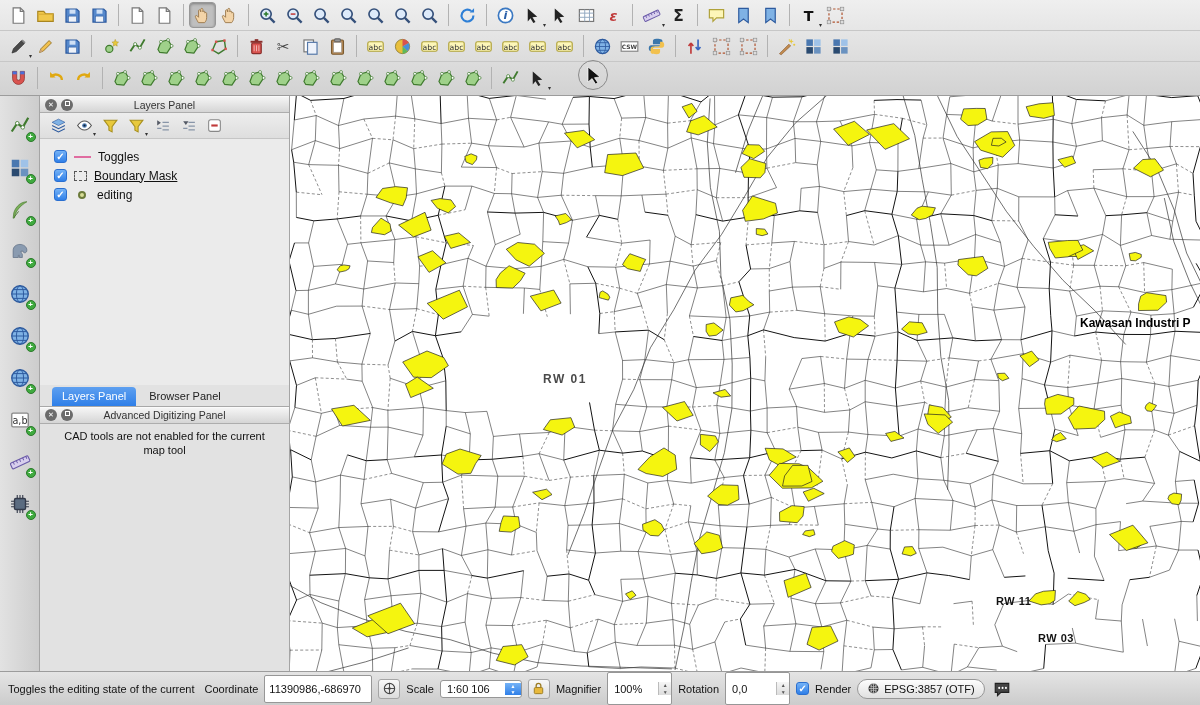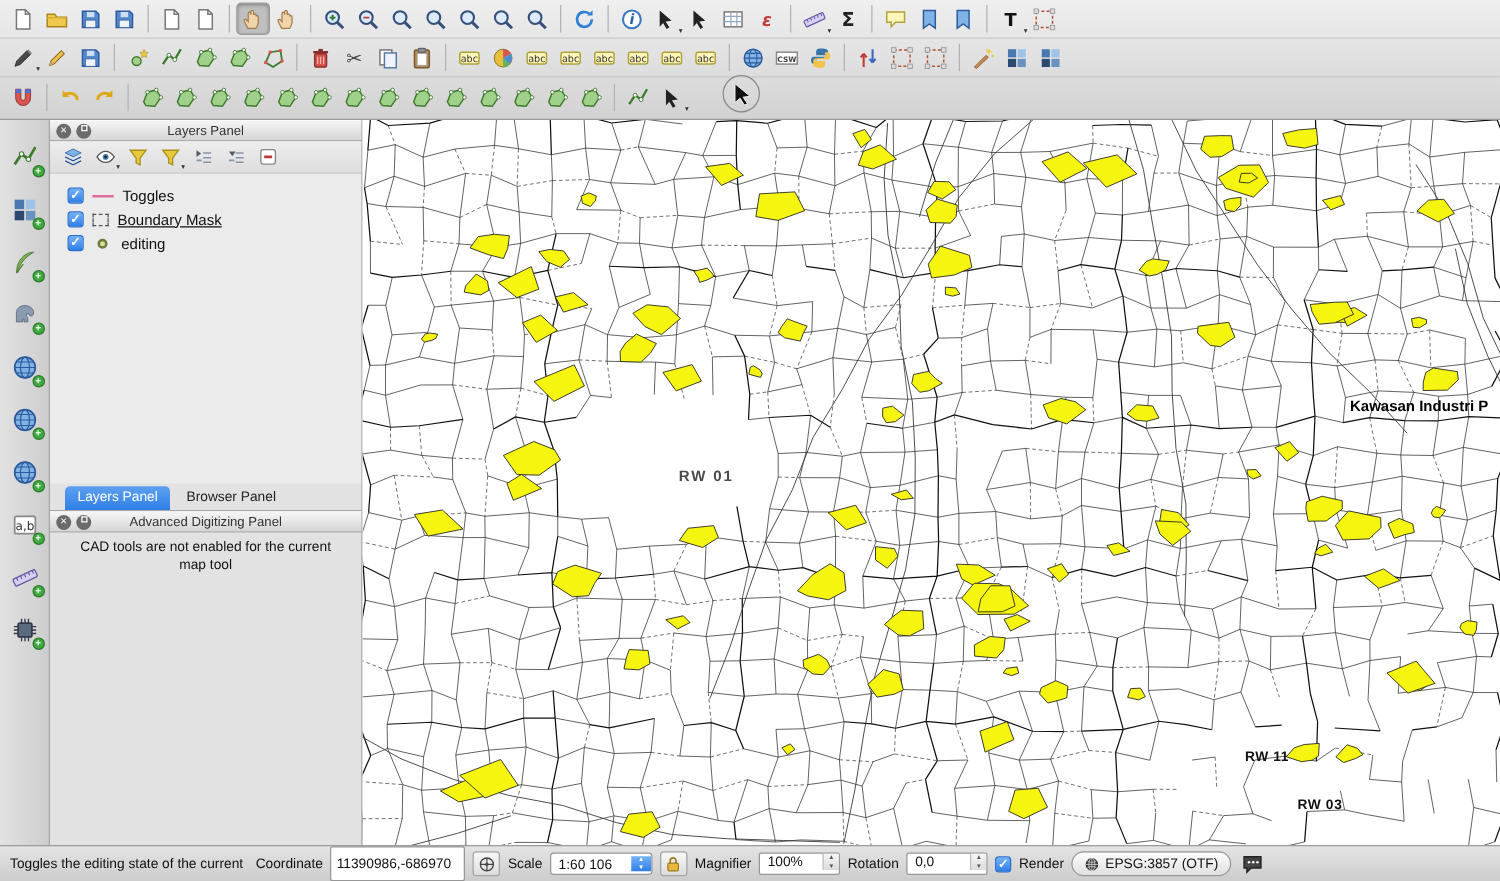--- a/index.html
+++ b/index.html
@@ -52,21 +52,21 @@
 #cursor-overlay svg{position:absolute;left:9px;top:7px;width:14px;height:17px}
 
 #status-bar{flex:0 0 29px;background:linear-gradient(#e4e4e4,#cccccc);border-top:1px solid #9c9c9c;display:flex;align-items:center;padding:0 8px;gap:6px;font-size:11px;color:#111;white-space:nowrap}
 .sb-label{flex:0 0 auto}
 #status-msg{flex:0 0 auto;margin-right:4px}
 .sb-input{height:28px;border:1px solid #979797;border-radius:2px;background:#fff;font:11px "Liberation Sans",sans-serif;padding:0 4px;color:#111}
 #coord-input{width:108px}
 .combo{display:flex;align-items:center;height:18px;border:1px solid #979797;border-radius:3px;background:#fff;overflow:hidden;flex:0 0 auto}
 .combo-val{padding:1px 6px 0;min-width:64px}
 .combo-btn{width:16px;background:linear-gradient(#74b2f6,#2f7fe8);color:#fff;font-size:5px;display:flex;flex-direction:column;align-items:center;justify-content:center;line-height:1.2}
-.spin{display:flex;align-items:flex-start;height:18px;border:1px solid #979797;border-radius:2px;background:#fff;flex:0 0 auto}
+.spin{display:flex;align-items:center;height:33px;border:1px solid #979797;border-radius:2px;background:#fff;flex:0 0 auto}
 .spin-val{padding:1px 6px 0;min-width:50px}
 .spin-btn{width:13px;border-left:1px solid #bbb;display:flex;flex-direction:column;align-items:center;justify-content:center;font-size:5px;color:#555;line-height:1.3;background:linear-gradient(#f6f6f6,#dcdcdc)}
 .sb-iconbtn{width:22px;height:20px;display:flex;align-items:center;justify-content:center;flex:0 0 auto}
 .sb-iconbtn.boxed{border:1px solid #a5a5a5;border-radius:3px;background:linear-gradient(#f8f8f8,#dcdcdc)}
 .sb-iconbtn svg{width:15px;height:15px}
 .crs-btn{display:flex;align-items:center;gap:4px;height:20px;border:1px solid #979797;border-radius:10px;background:linear-gradient(#fdfdfd,#e0e0e0);padding:0 9px;font-size:11px;flex:0 0 auto}
 .crs-btn svg{width:13px;height:13px}
 svg text{font-family:"DejaVu Sans","Liberation Sans",sans-serif}
 </style>
 </head>

